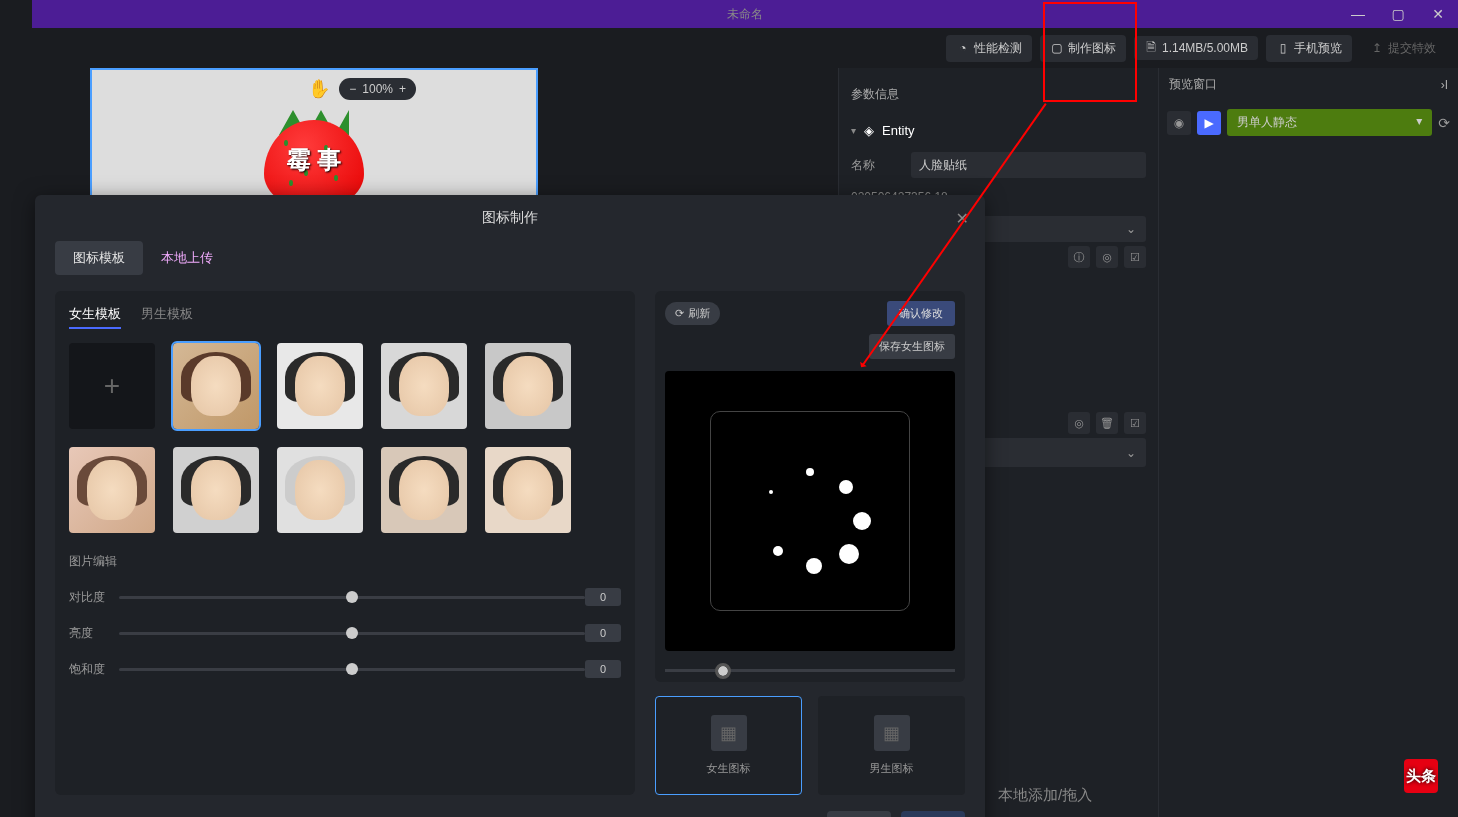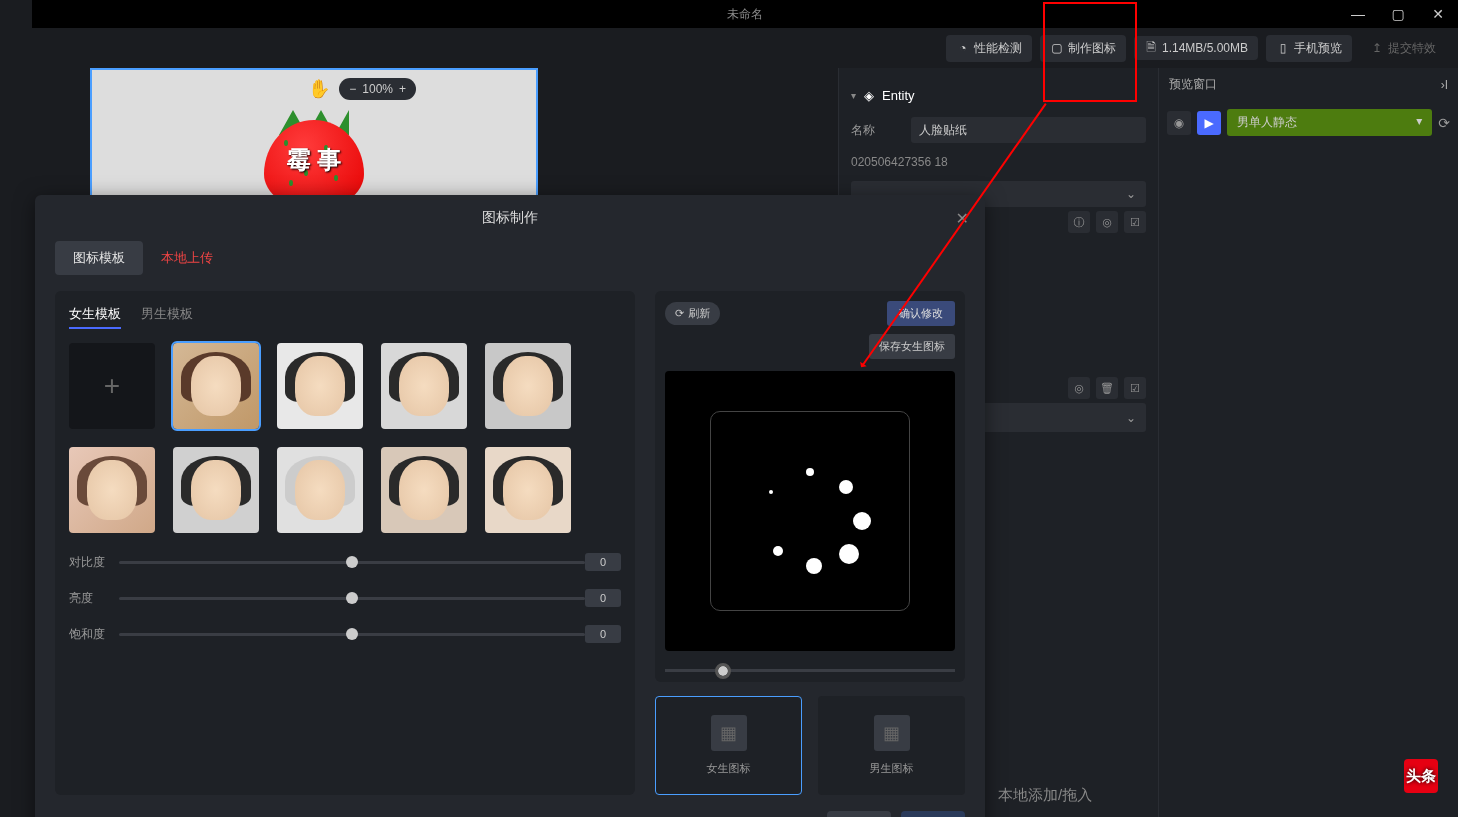--- a/index.html
+++ b/index.html
@@ -1,19 +1,19 @@
 <!DOCTYPE html>
 <html><head>
 <meta charset="utf-8">
 <style>
 * { box-sizing: border-box; margin: 0; padding: 0; font-family: -apple-system, "Microsoft YaHei", sans-serif; }
 body { background: #1a1c20; color: #ccc; width: 1458px; height: 817px; overflow: hidden; position: relative; }
 
 
-.titlebar { height: 28px; display: flex; align-items: center; justify-content: center; position: relative; background: #000000; margin-left: 32px; }
+.titlebar { height: 28px; display: flex; align-items: center; justify-content: center; position: relative; background: #4c1d95; margin-left: 32px; }
 .titlebar .app-title { color: #888; font-size: 12px; }
 .win-controls { position: absolute; right: 0; top: 0; display: flex; }
 .win-controls span { width: 40px; height: 28px; display: flex; align-items: center; justify-content: center; color: #ccc; font-size: 14px; }
 
 
 .toolbar { height: 40px; display: flex; align-items: center; justify-content: flex-end; gap: 8px; padding: 0 12px; background: #1a1c20; }
 .tool-btn { background: #2a2d33; border-radius: 4px; padding: 5px 10px; font-size: 12px; color: #ccc; display: flex; align-items: center; gap: 4px; cursor: pointer; }
 .tool-btn.ghost { background: transparent; color: #666; }
 .tool-icon { width: 14px; height: 14px; display: inline-flex; align-items: center; justify-content: center; }
 
@@ -63,21 +63,21 @@
 .glasses { position: absolute; left: 50%; top: 41%; transform: translateX(-50%); width: 150px; height: 40px; }
 .lens { position: absolute; width: 60px; height: 40px; border: 3px solid #d4a72c; border-radius: 50%; background: rgba(255,193,7,0.3); display: flex; align-items: center; justify-content: center; font-size: 16px; font-weight: bold; }
 .lens.left { left: 0; color: #d32f2f; }
 .lens.right { right: 0; color: #333; }
 
 
 .modal { position: absolute; left: 35px; top: 195px; width: 950px; background: #24272d; border-radius: 6px; box-shadow: 0 4px 20px rgba(0,0,0,0.5); }
 .modal-header { padding: 14px 32px; text-align: center; position: relative; font-size: 14px; color: #ddd; }
 .modal-close { position: absolute; right: 16px; top: 14px; color: #888; font-size: 16px; cursor: pointer; }
 .modal-tabs { display: flex; gap: 0; padding: 0 20px; }
-.modal-tab { padding: 8px 18px; font-size: 13px; color: #ef4444; cursor: pointer; border-radius: 4px; }
+.modal-tab { padding: 8px 18px; font-size: 13px; color: #f0abfc; cursor: pointer; border-radius: 4px; }
 .modal-tab.active { background: #383c44; color: #e5e5e5; }
 .modal-body { display: flex; gap: 20px; padding: 16px 20px; }
 .templates-col { flex: 1; background: #1e2126; border-radius: 6px; padding: 14px; }
 .gender-tabs { display: flex; gap: 20px; margin-bottom: 14px; }
 .gender-tab { font-size: 13px; color: #888; padding-bottom: 4px; cursor: pointer; }
 .gender-tab.active { color: #fff; border-bottom: 2px solid #4a6aff; }
 .thumb-grid { display: grid; grid-template-columns: repeat(5, 86px); gap: 18px 18px; }
 .thumb { width: 86px; height: 86px; background: linear-gradient(135deg, #c8a882, #a88862); border-radius: 4px; cursor: pointer; position: relative; overflow: hidden; }
 .thumb.add { background: #14161a; display: flex; align-items: center; justify-content: center; color: #666; font-size: 28px; }
 .thumb.selected { outline: 2px solid #4a9eff; }
@@ -177,20 +177,21 @@
       <span class="hand-icon">✋</span>
       <div class="zoom-ctrl">
         <span>−</span>
         <span>100%</span>
         <span>+</span>
       </div>
     </div>
   </div>
 
   <div class="params-panel">
+    <div class="panel-header">参数信息</div>
     <div class="section-header">
       <span class="collapse-arrow">▾</span>
       <span>◈</span>
       <span>Entity</span>
     </div>
     <div class="field-row">
       <span class="field-label">名称</span>
       <input class="field-input" value="人脸贴纸" style="">
     </div>
     <div class="field-row">
@@ -303,20 +304,21 @@
         <div class="thumb" style="background:#d8c8b8">
             <div class="thumb-hair"></div>
             <div class="thumb-face"></div>
           </div>
         <div class="thumb" style="background:#e8d8c8">
             <div class="thumb-hair"></div>
             <div class="thumb-face"></div>
           </div>
       </div>
       <div class="edit-section">
+        <div class="edit-title">图片编辑</div>
         <div class="slider-row">
           <span class="slider-label">对比度</span>
           <div class="slider-track">
               <div class="slider-thumb"></div>
             </div>
           <span class="slider-val">0</span>
         </div>
         <div class="slider-row">
           <span class="slider-label">亮度</span>
           <div class="slider-track">

